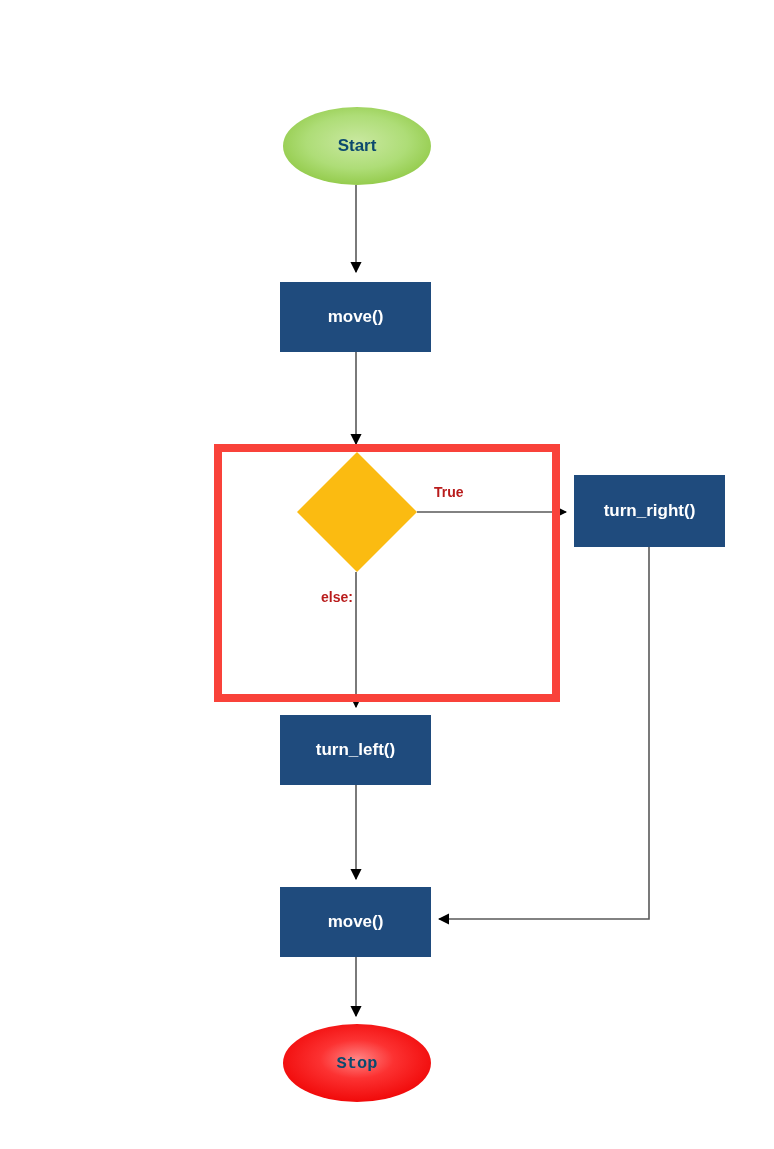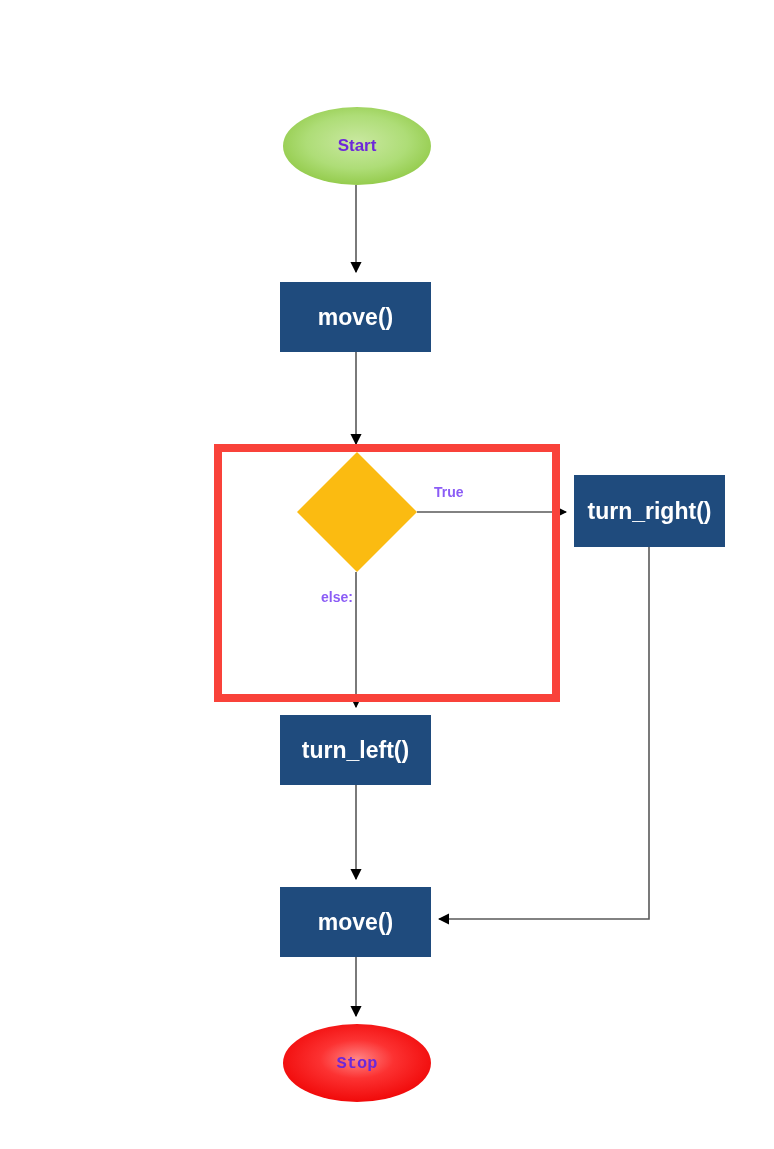--- a/index.html
+++ b/index.html
@@ -37,34 +37,34 @@
     display: flex;
     align-items: center;
     justify-content: center;
     font-weight: bold;
     text-align: center;
     pointer-events: none;
     white-space: nowrap;
   }
 
   .label-light { color: #ffffff; }
-  .label-dark  { color: #6d28d9; }
+  .label-dark  { color: #0c4a6e; }
 
   .edge-label {
     position: absolute;
     font-weight: bold;
     font-size: 14px;
-    color: #8b5cf6;
+    color: #b91c1c;
     white-space: nowrap;
   }
 
   
   .term-text { font-size: 17px; }
   
-  .proc-text { font-size: 23px; border-radius: 22px; }
+  .proc-text { font-size: 17px; border-radius: 22px; }
   
   .dec-text  { font-size: 16px; }
 </style>
 </head>
 <body>
 
 <div id="flow-root">
 
   <svg class="flow-svg" viewBox="0 0 774 1149">
     <defs>

